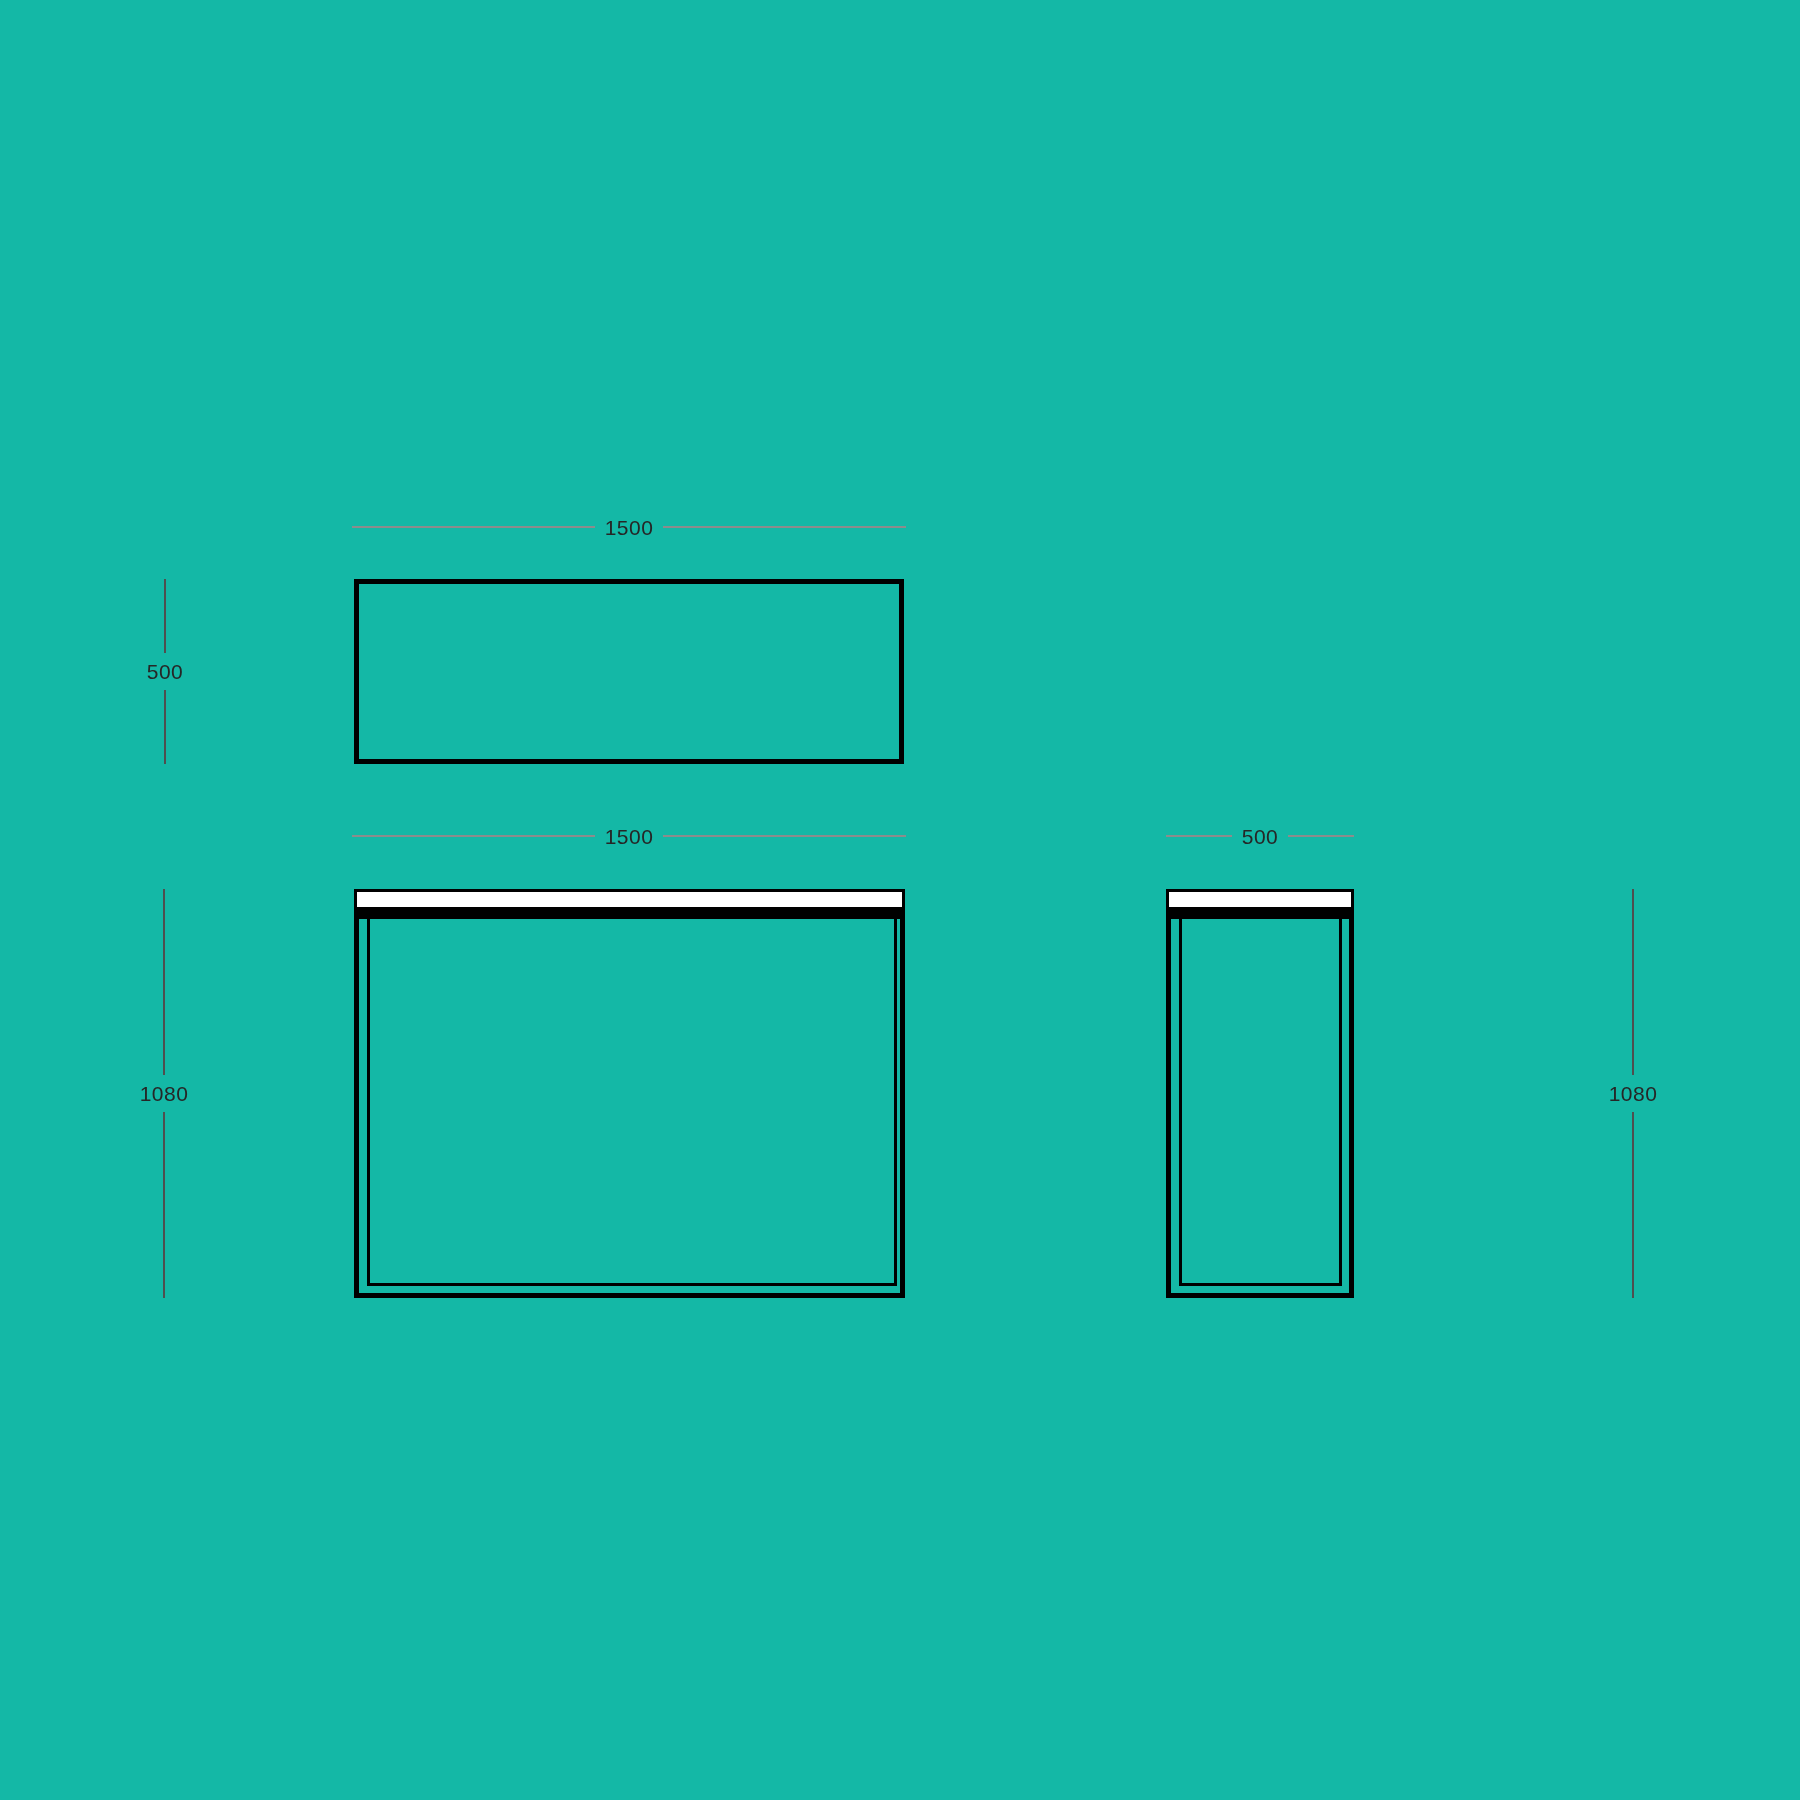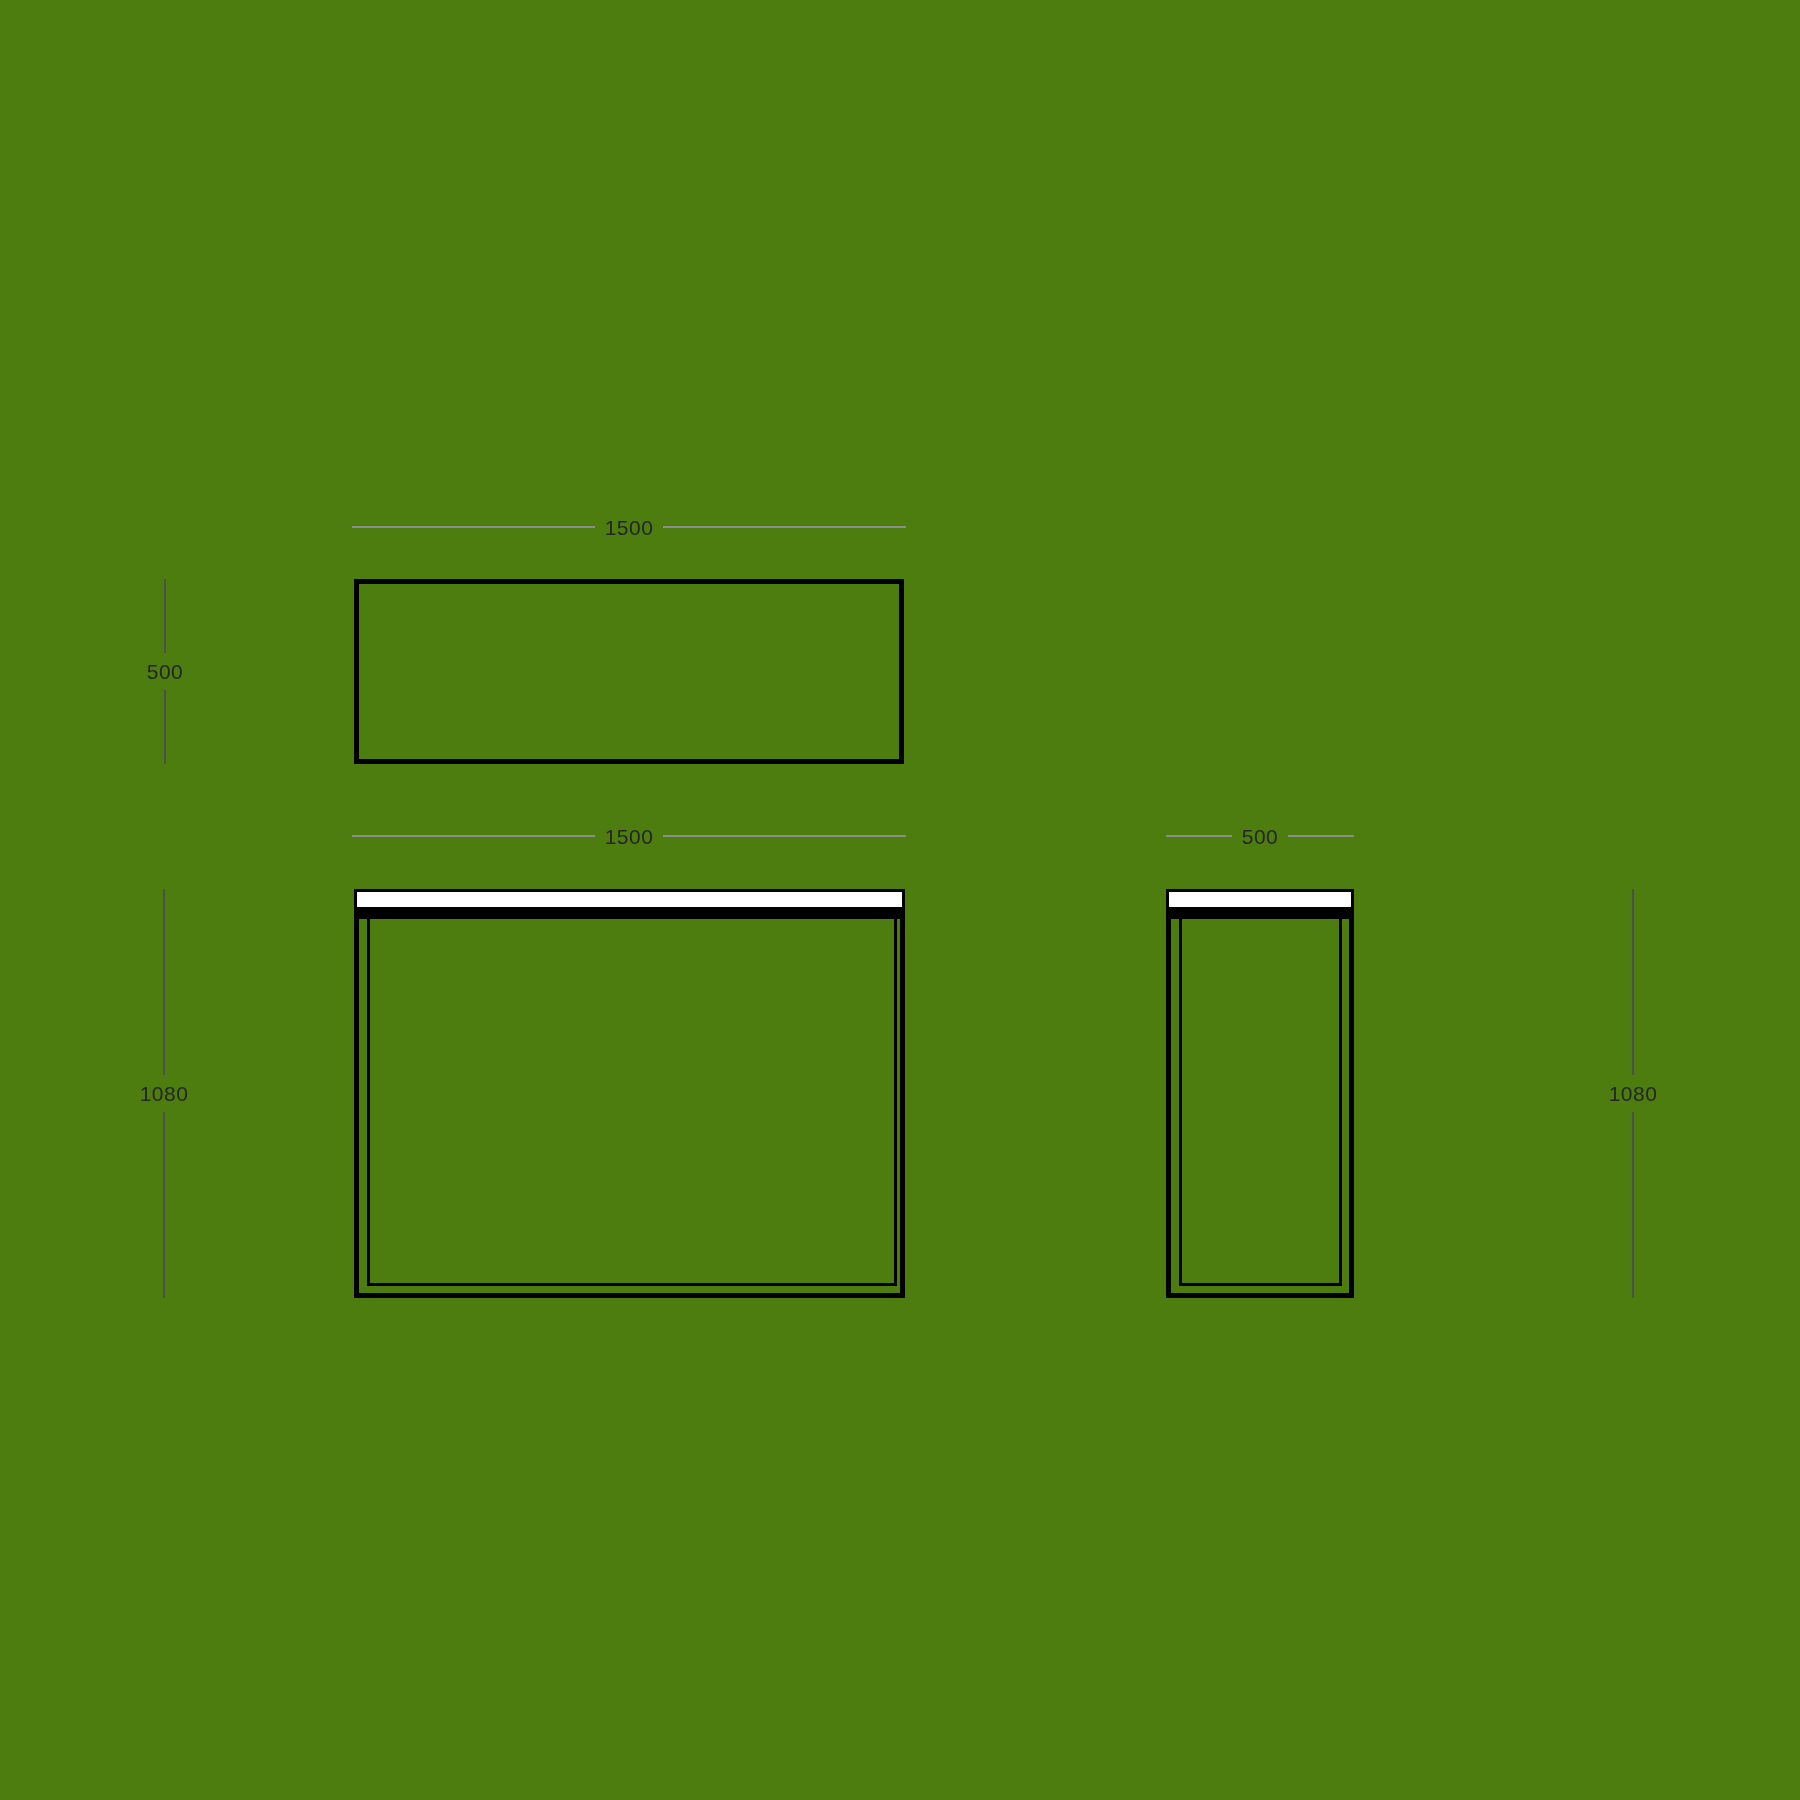--- a/index.html
+++ b/index.html
@@ -4,21 +4,21 @@
 <style>
   html, body {
     margin: 0;
     padding: 0;
     background: #ffffff;
   }
   .canvas {
     position: relative;
     width: 1800px;
     height: 1800px;
-    background: #4d7c0f;
+    background: #14b8a6;
     overflow: hidden;
     font-family: "Liberation Sans", "DejaVu Sans", sans-serif;
   }
   .abs { position: absolute; box-sizing: border-box; }
 
   
   .outline        { border: 5px solid #000000; background: transparent; }
   .slab           { border: 3px solid #000000; background: #ffffff; }
   .apron          { background: #000000; }
   .frame-outer    { border: 5px solid #000000; background: transparent; }

